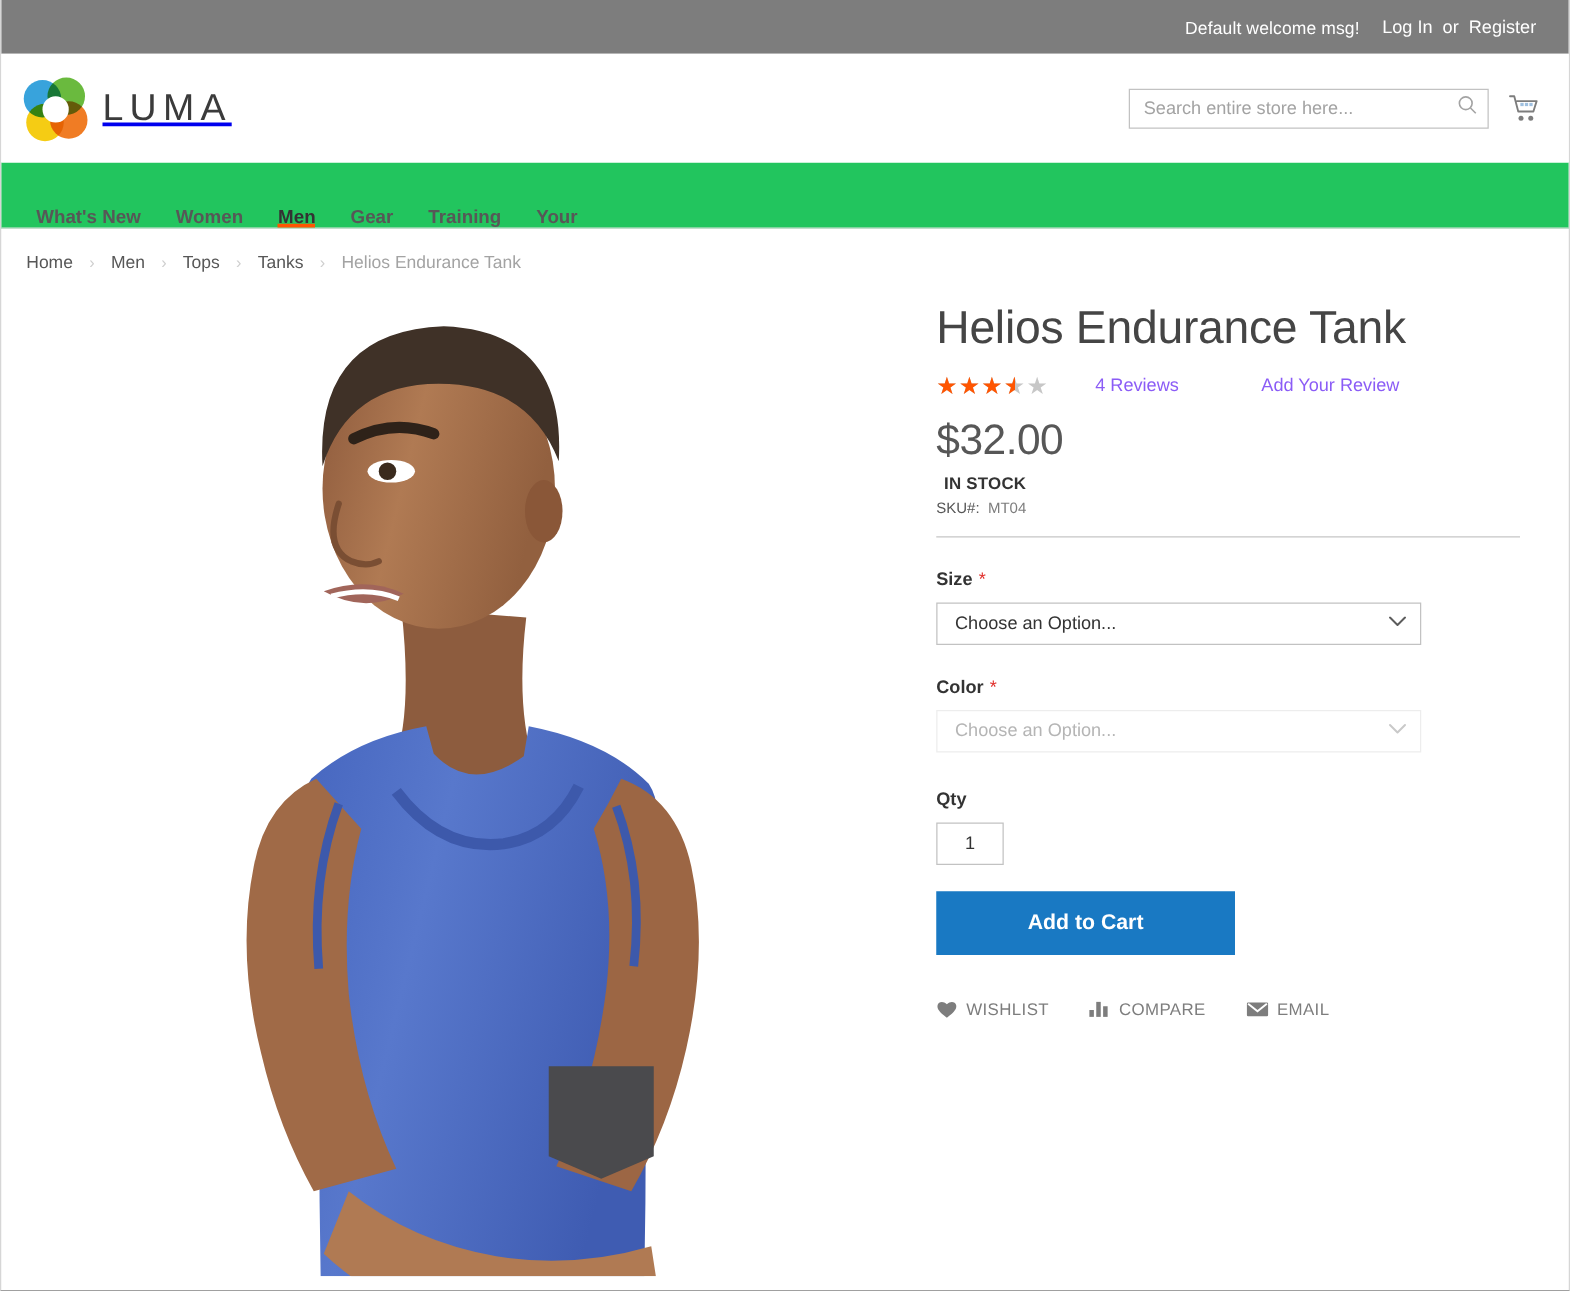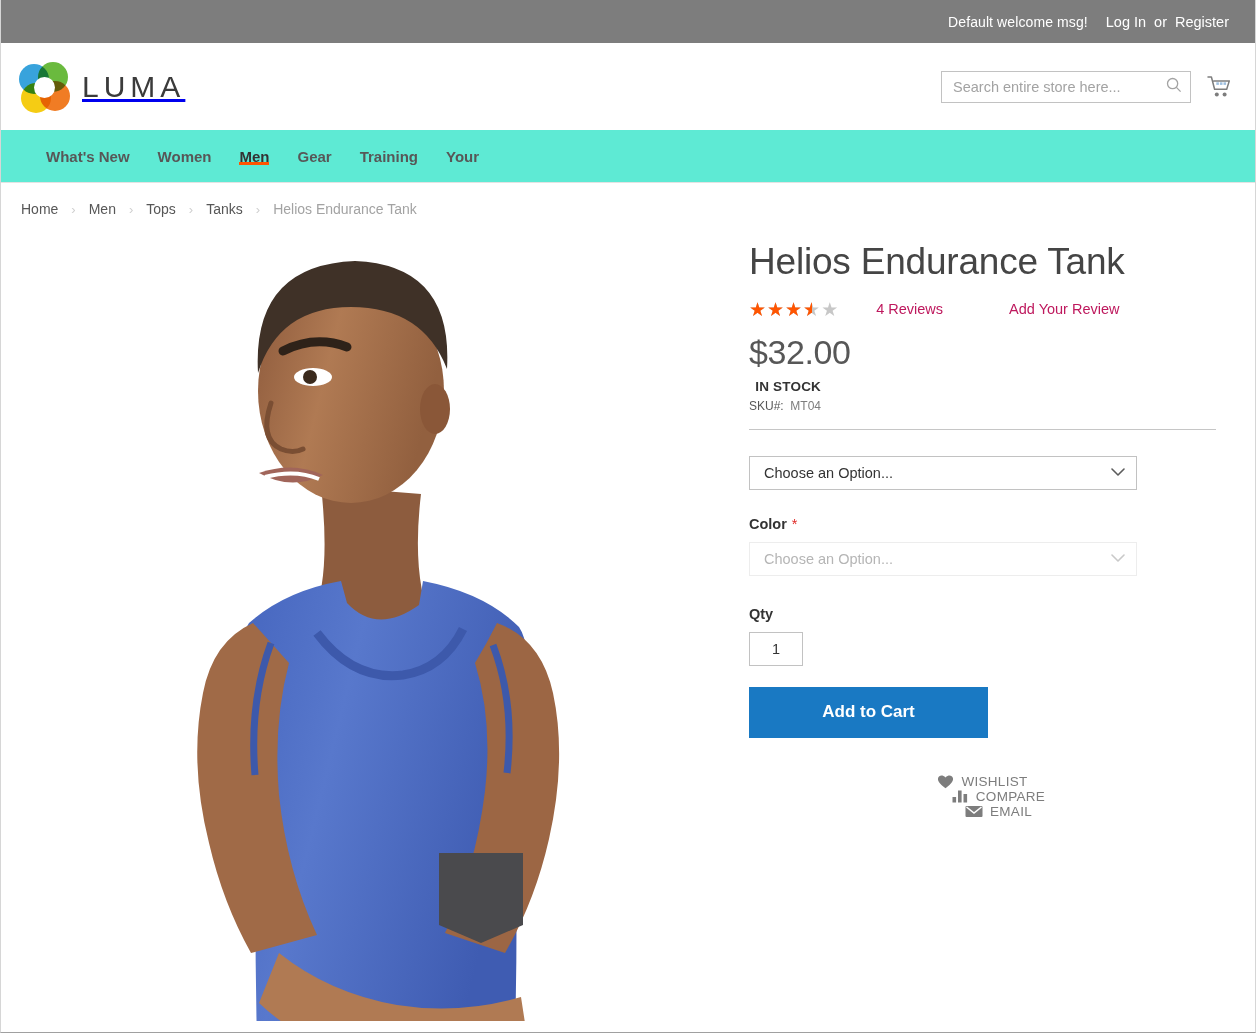--- a/index.html
+++ b/index.html
@@ -73,36 +73,36 @@
   .logo-text {
     font-size: 30px; letter-spacing: 5px; color: #3b3b3b;
     font-weight: 400;
   }
 
   .header-right {
     position: absolute; right: 20px; top: 50%; transform: translateY(-50%);
     display: flex; align-items: center; gap: 14px;
   }
   .search-box {
-    width: 250px; height: 32px;
+    width: 288px; height: 32px;
     border: 1px solid #c2c2c2; background: #fff;
     display: flex; align-items: center; padding: 0 8px 0 11px;
   }
   .search-box .ph {
     flex: 1; color: #a3a3a3; font-size: 14.5px;
   }
   .cart-btn { width: 30px; height: 30px; display: flex; align-items: center; justify-content: center; }
 
   
   .nav {
     height: 53px;
-    background: #5eead4;
+    background: #22c55e;
     border-bottom: 1px solid #e3e3e3;
-    display: flex; align-items: center;
-    padding-left: 31px;
+    display: flex; align-items: flex-end;
+    padding-left: 14px;
   }
   .nav-item {
     display: flex; align-items: center;
     padding: 0 14px;
     font-size: 15px; font-weight: bold; color: #575757;
     position: relative; cursor: pointer;
   }
   .nav-item.active { color: #333333; }
   .nav-item.active::after {
     content: ""; position: absolute;
@@ -141,21 +141,21 @@
     display: flex; align-items: center; gap: 0;
     margin-top: 16px;
   }
   .stars { position: relative; font-size: 19px; letter-spacing: 1px; line-height: 1; }
   .stars .bg { color: #c7c7c7; }
   .stars .fg {
     position: absolute; left: 0; top: 0;
     color: #ff5501; overflow: hidden; white-space: nowrap;
   }
   .rating-row .rlink {
-    color: #be185d; font-size: 14.5px; text-decoration: none;
+    color: #8b5cf6; font-size: 14.5px; text-decoration: none;
   }
   .rating-row .rlink.first { margin-left: 37px; }
   .rating-row .rlink.second { margin-left: 66px; }
 
   .price-row {
     display: flex; align-items: flex-start; justify-content: space-between;
     margin-top: 14px;
     border-bottom: 1px solid #c6c6c6;
     padding-bottom: 16px;
     flex-direction: column;
@@ -191,21 +191,21 @@
   }
   .add-cart {
     margin-top: 21px;
     width: 239px; height: 51px;
     background: #1979c3; color: #ffffff;
     border: none; cursor: pointer;
     font-size: 17px; font-weight: bold;
     font-family: "Liberation Sans", sans-serif;
     display: flex; align-items: center; justify-content: center;
   }
-  .actions { display: flex; align-items: center; margin-top: 36px; gap: 0; flex-direction: column; }
+  .actions { display: flex; align-items: center; margin-top: 36px; gap: 0; }
   .action {
     display: flex; align-items: center; gap: 7px;
     color: #7d7d7d; font-size: 13.5px; text-decoration: none;
     letter-spacing: .3px;
   }
   .action + .action { margin-left: 32px; }
   .action svg { display: block; }
 </style>
 </head>
 <body>
@@ -361,20 +361,23 @@
         <div class="stock-wrap">
           <div class="stock">IN STOCK</div>
           <div class="sku">
             <span class="k">SKU#:</span>
             &nbsp;<span>MT04</span>
           </div>
         </div>
       </div>
 
       <div class="field">
+        <div class="field-label">
+          <span>Size</span><span class="req">*</span>
+        </div>
         <div class="select">
           <span>Choose an Option...</span>
           <span class="chev">
             <svg width="14" height="9" viewBox="0 0 14 9">
                 <path d="M1 1 L7 7 L13 1" fill="none" stroke="#5c5c5c" stroke-width="1.6" stroke-linecap="round" stroke-linejoin="round"></path>
               </svg>
           </span>
         </div>
       </div>
 

